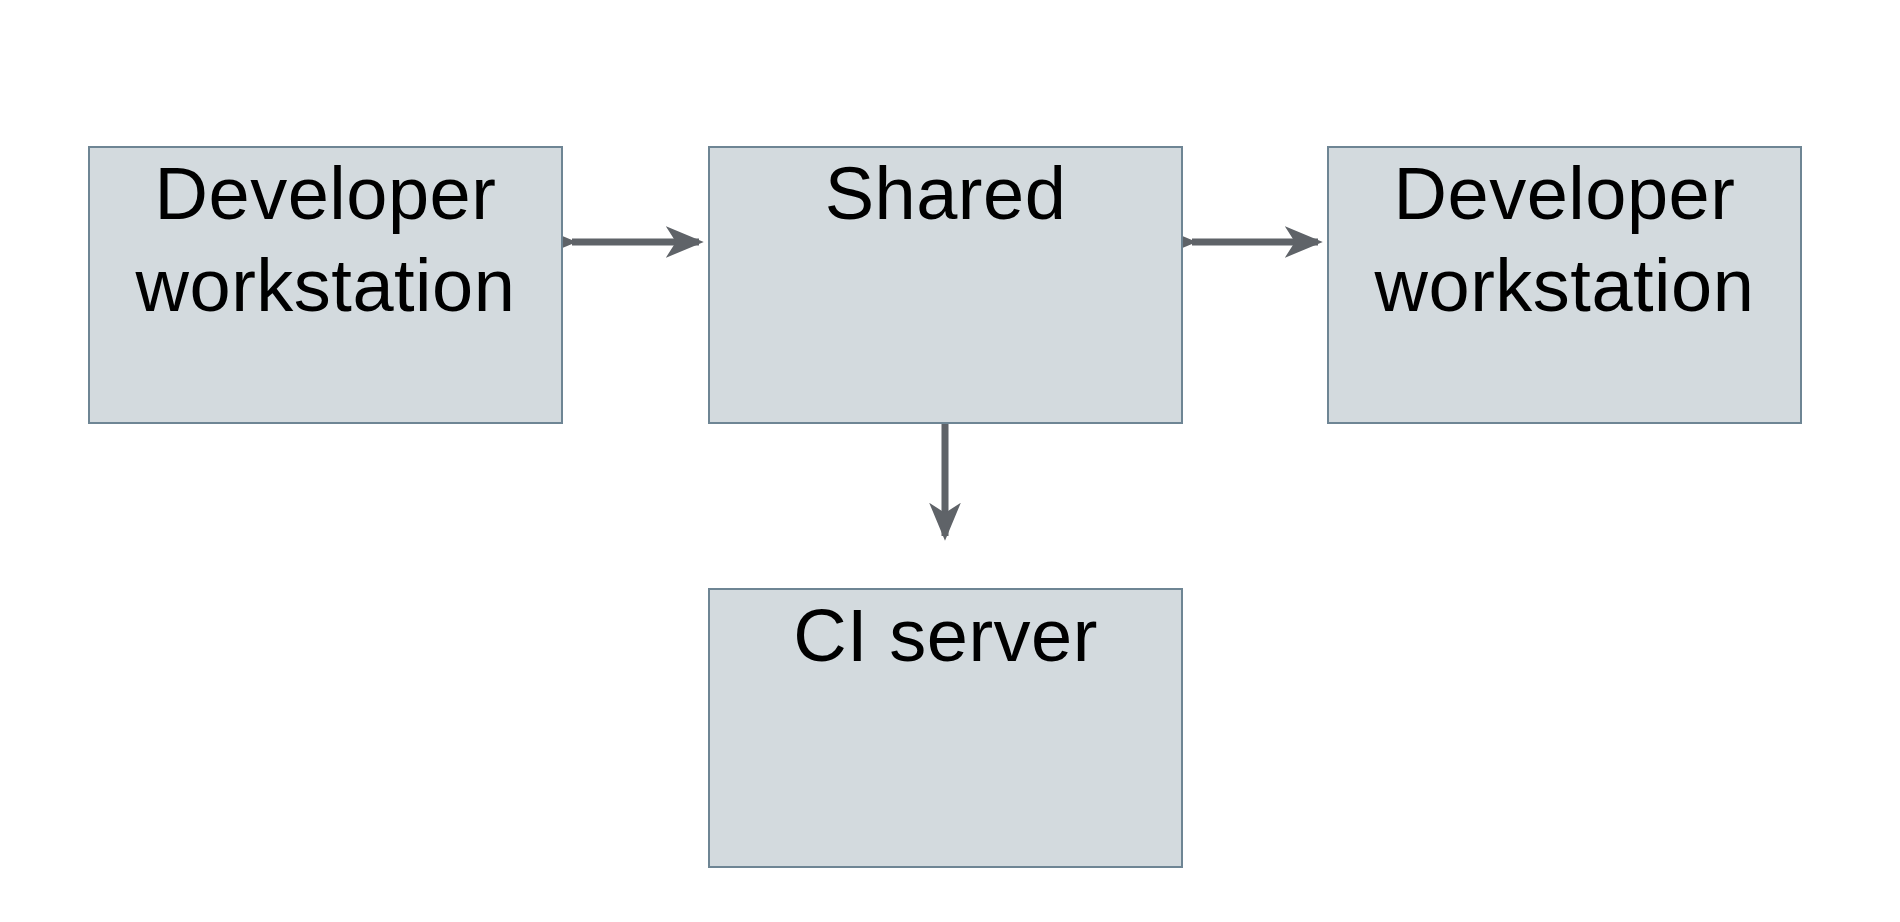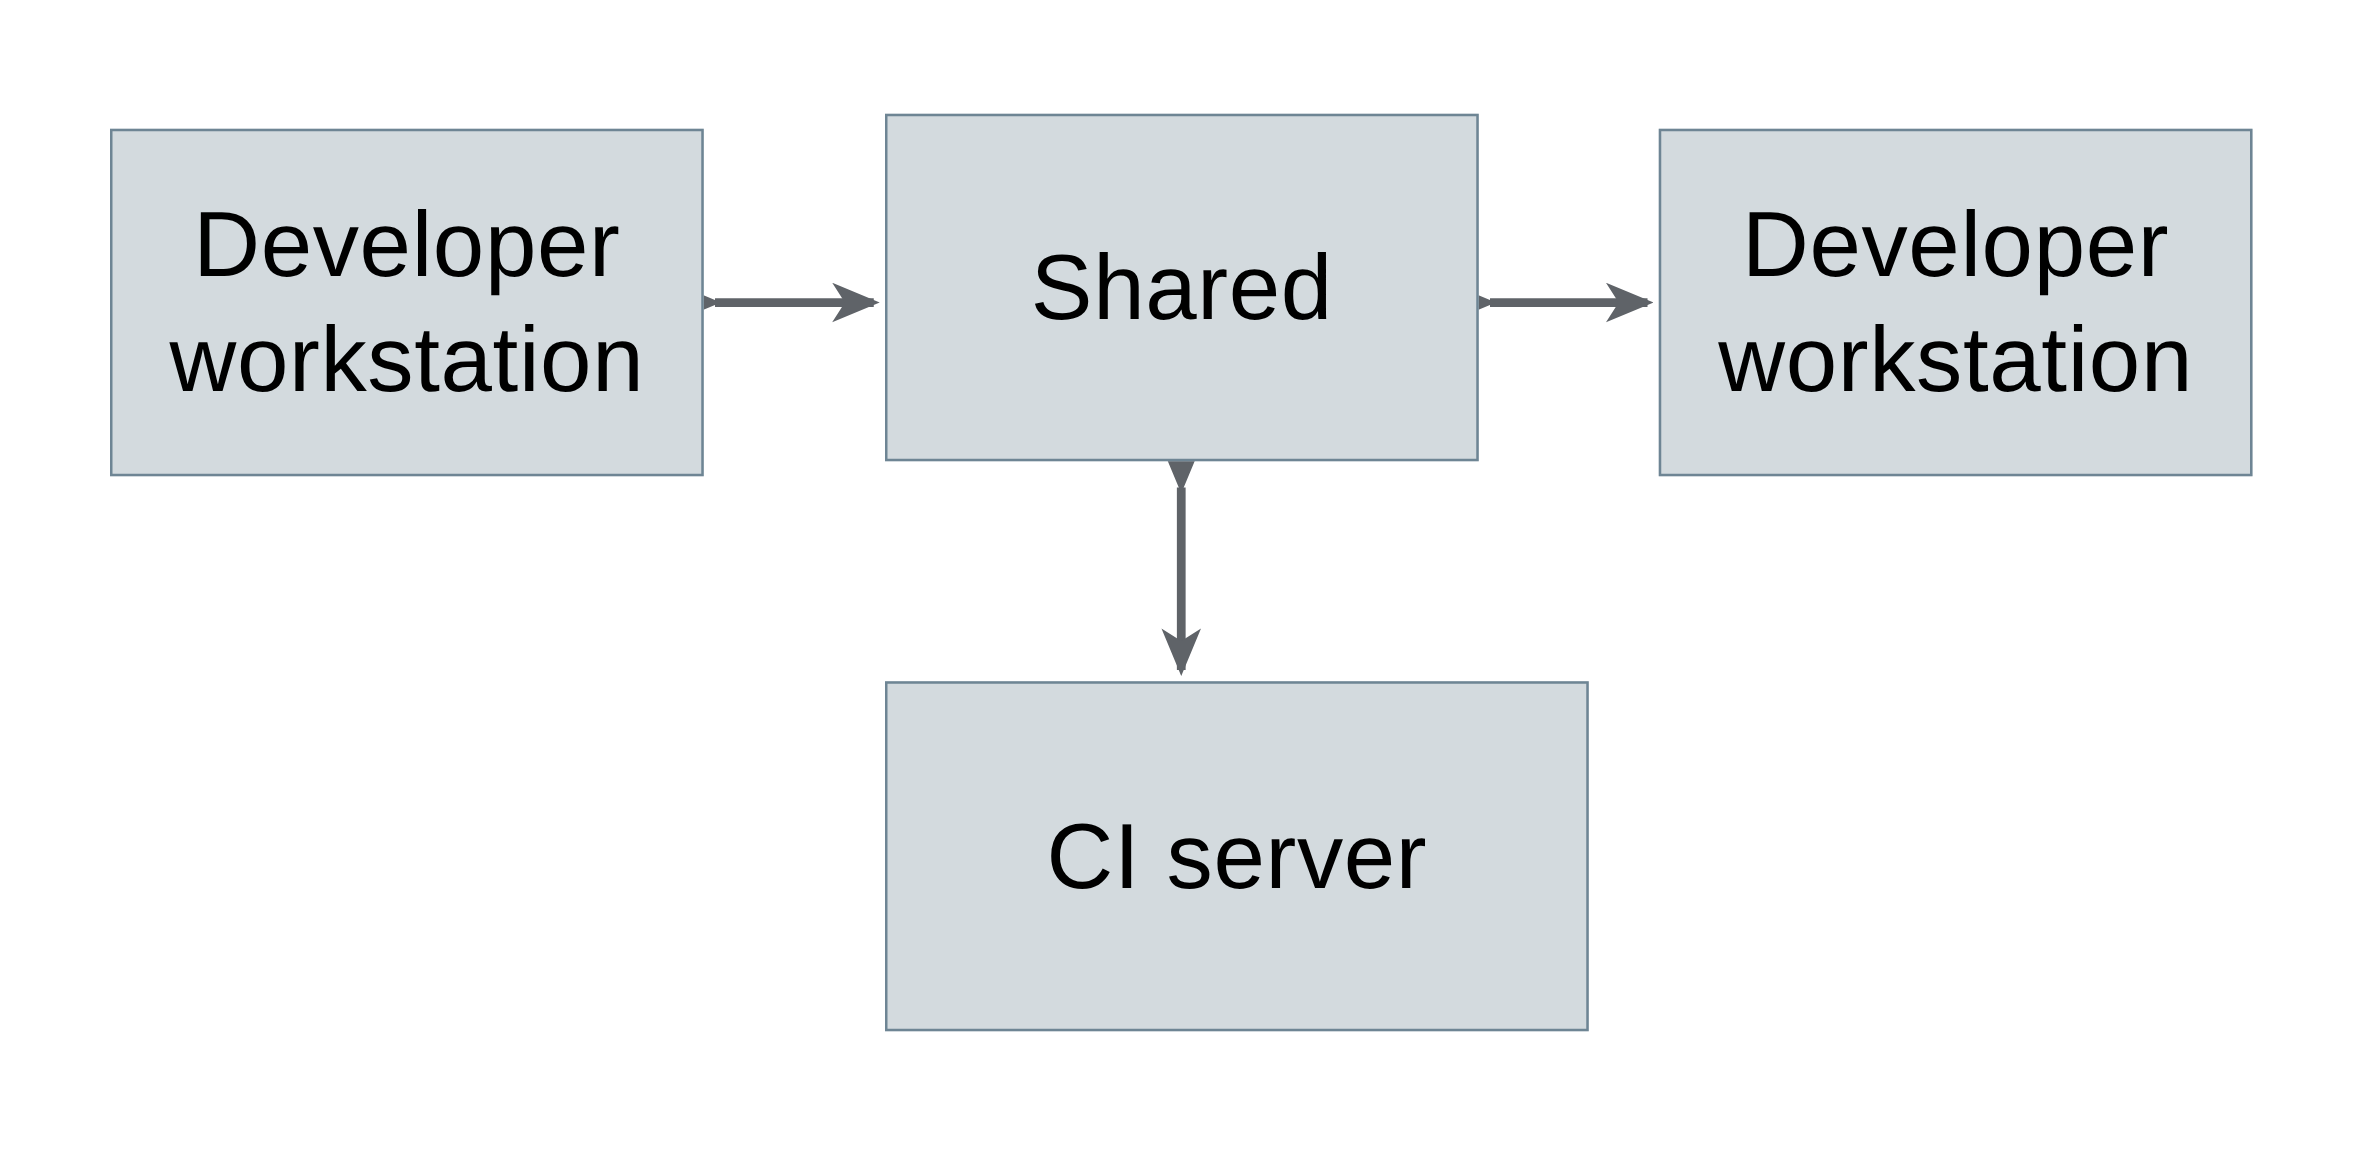--- a/index.html
+++ b/index.html
@@ -32,31 +32,32 @@
     stroke: none;
   }
   .node {
     position: absolute;
     box-sizing: border-box;
     background: var(--node-fill, #d3dade);
     border: 2px solid var(--node-border, #6e8594);
     display: flex;
     flex-direction: column;
     align-items: center;
-    justify-content: center;
+    justify-content: flex-start;
     text-align: center;
     color: var(--text-color, #000000);
     font-size: 74px;
     line-height: 92px;
     letter-spacing: 0.5px;
+    margin-top: 43px;
   }
   .node-dev-left   { left: 88px;   top: 103px; width: 475px; height: 278px; }
-  .node-cache      { left: 708px;  top: 91px; width: 475px; height: 278px; }
+  .node-cache      { left: 708px;  top: 103px; width: 475px; height: 278px; }
   .node-dev-right  { left: 1327px; top: 103px; width: 475px; height: 278px; }
-  .node-ci         { left: 708px;  top: 545px; width: 563px; height: 280px; }
+  .node-ci         { left: 708px;  top: 545px; width: 475px; height: 280px; }
 </style>
 </head>
 <body>
 
 <div class="canvas">
 
   <svg class="edges" viewBox="0 0 1900 922" xmlns="http://www.w3.org/2000/svg">
     <defs>
       <marker id="barb" viewBox="0 0 12 10" markerWidth="38" markerHeight="32" refX="10.5" refY="5" orient="auto" markerUnits="userSpaceOnUse">
         <path d="M0,0 L12,5 L0,10 L3.2,5 Z"></path>

